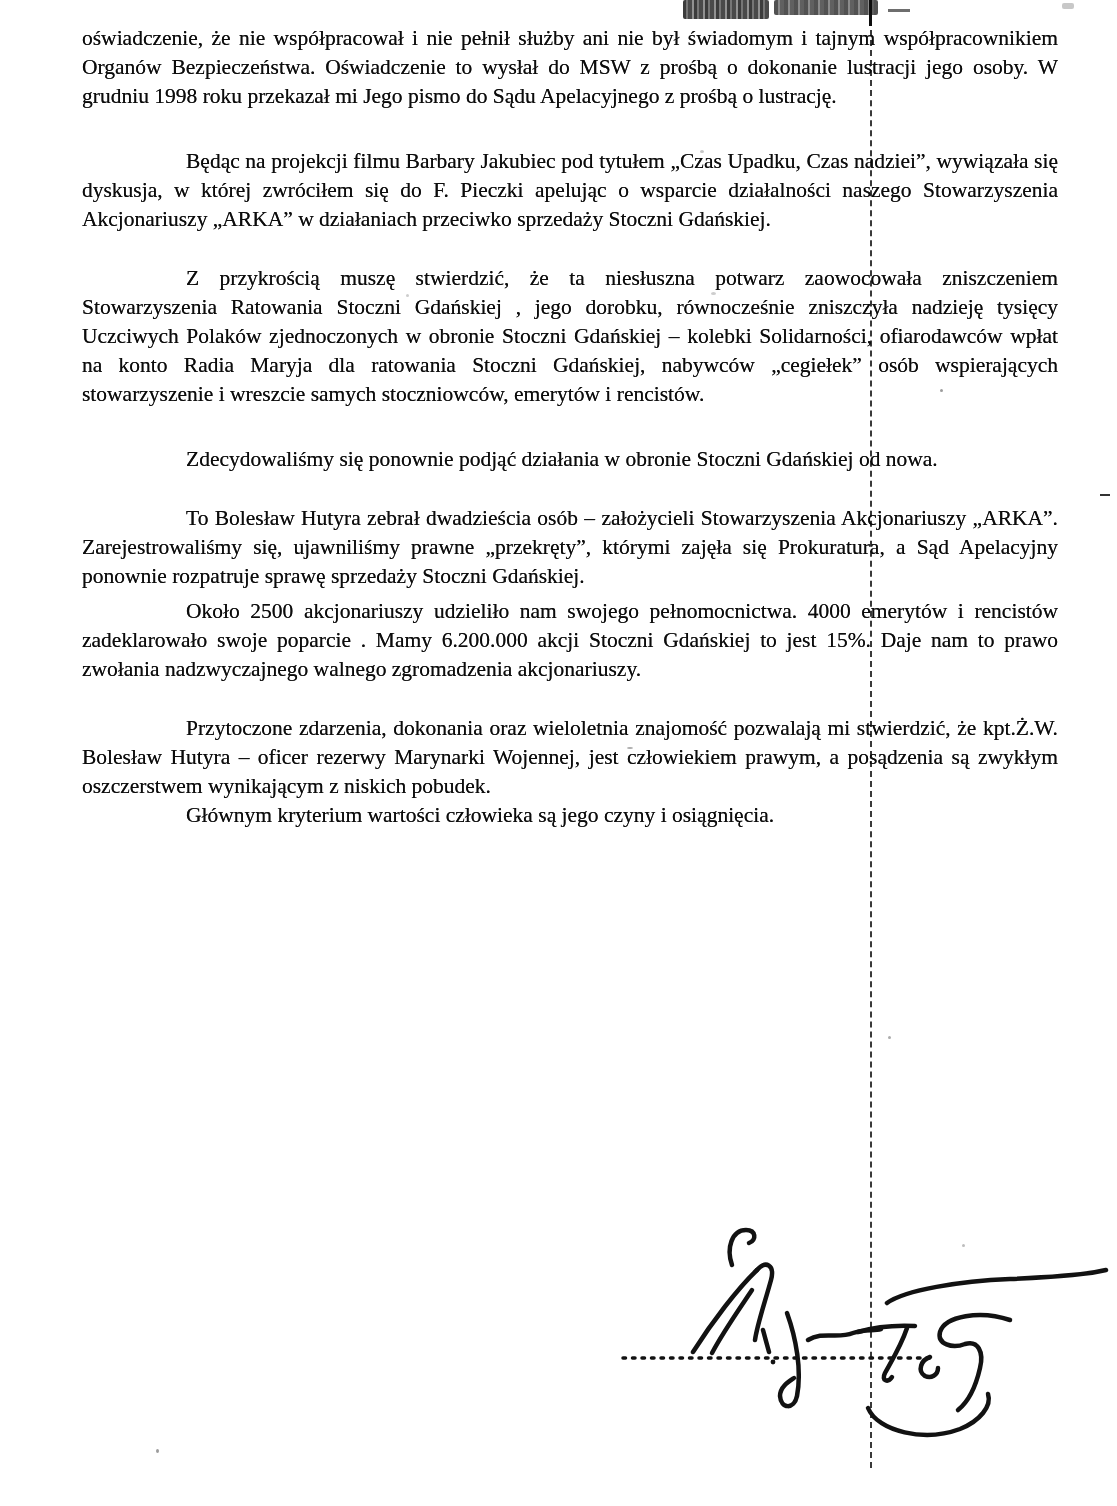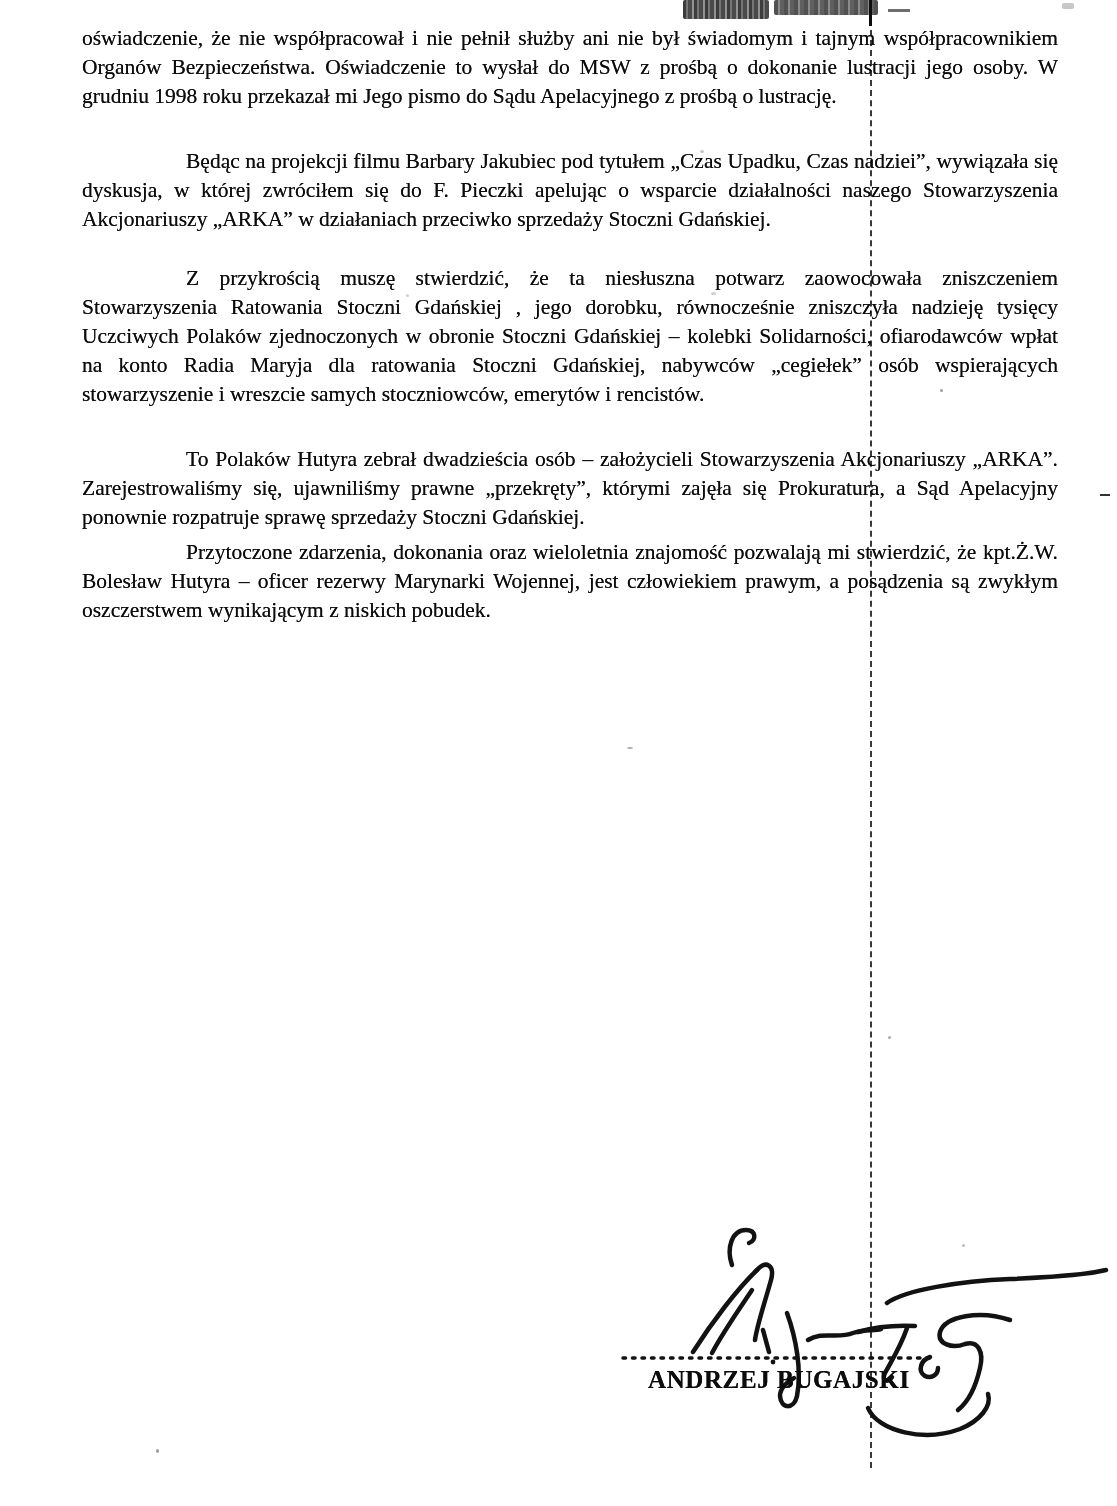--- a/index.html
+++ b/index.html
@@ -90,22 +90,25 @@
   <div class="dash-speck" style="left:1100px;top:494px;width:10px"></div>
   <div class="speck" style="left:627px;top:747px;width:6px;height:2px;opacity:.5"></div>
   <div class="speck" style="left:888px;top:1036px;width:3px;height:3px;opacity:.5"></div>
   <div class="speck" style="left:156px;top:1449px;width:3px;height:4px;opacity:.6"></div>
   <div class="speck" style="left:962px;top:1244px;width:3px;height:3px;opacity:.4"></div>
 
   <div class="content">
     <p class="mb-lg">oświadczenie, że nie współpracował i nie pełnił służby ani nie był świadomym i tajnym współpracownikiem Organów Bezpieczeństwa. Oświadczenie to wysłał do MSW z prośbą o dokonanie lustracji jego osoby. W grudniu 1998 roku przekazał mi Jego pismo do Sądu Apelacyjnego z prośbą o lustrację.</p>
     <p class="indent mb-md">Będąc na projekcji filmu Barbary Jakubiec pod tytułem „Czas Upadku, Czas nadziei”, wywiązała się dyskusja, w której zwróciłem się do F. Pieczki apelując o wsparcie działalności naszego Stowarzyszenia Akcjonariuszy „ARKA” w działaniach przeciwko sprzedaży Stoczni Gdańskiej.</p>
     <p class="indent mb-lg">Z przykrością muszę stwierdzić, że ta niesłuszna potwarz zaowocowała zniszczeniem Stowarzyszenia Ratowania Stoczni Gdańskiej , jego dorobku, równocześnie zniszczyła nadzieję tysięcy Uczciwych Polaków zjednoczonych w obronie Stoczni Gdańskiej – kolebki Solidarności, ofiarodawców wpłat na konto Radia Maryja dla ratowania Stoczni Gdańskiej, nabywców „cegiełek” osób wspierających stowarzyszenie i wreszcie samych stoczniowców, emerytów i rencistów.</p>
-    <p class="indent mb-sm">To Polaków Hutyra zebrał dwadzieścia osób – założycieli Stowarzyszenia Akcjonariuszy „ARKA”. Zarejestrowaliśmy się, ujawniliśmy prawne „przekręty”, którymi zajęła się Prokuratura, a Sąd Apelacyjny ponownie rozpatruje sprawę sprzedaży Stoczni Gdańskiej.</p>
+    <p class="indent mb-md">Zdecydowaliśmy się ponownie podjąć działania w obronie Stoczni Gdańskiej od nowa.</p>
+    <p class="indent mb-sm">To Bolesław Hutyra zebrał dwadzieścia osób – założycieli Stowarzyszenia Akcjonariuszy „ARKA”. Zarejestrowaliśmy się, ujawniliśmy prawne „przekręty”, którymi zajęła się Prokuratura, a Sąd Apelacyjny ponownie rozpatruje sprawę sprzedaży Stoczni Gdańskiej.</p>
+    <p class="indent mb-md">Około 2500 akcjonariuszy udzieliło nam swojego pełnomocnictwa. 4000 emerytów i rencistów zadeklarowało swoje poparcie . Mamy 6.200.000 akcji Stoczni Gdańskiej to jest 15%. Daje nam to prawo zwołania nadzwyczajnego walnego zgromadzenia akcjonariuszy.</p>
     <p class="indent mb-0">Przytoczone zdarzenia, dokonania oraz wieloletnia znajomość pozwalają mi stwierdzić, że kpt.Ż.W. Bolesław Hutyra – oficer rezerwy Marynarki Wojennej, jest człowiekiem prawym, a posądzenia są zwykłym oszczerstwem wynikającym z niskich pobudek.</p>
+    <p class="indent mb-0">Głównym kryterium wartości człowieka są jego czyny i osiągnięcia.</p>
   </div>
 
   <svg class="signature-svg" width="557" height="260" viewBox="0 0 557 260" fill="none" stroke="#121212" stroke-width="4.5" stroke-linecap="round" stroke-linejoin="round">
 
     <line x1="63" y1="148" x2="372" y2="148" stroke-width="3.5" stroke-dasharray="2.5 7"></line>
 
     <path d="M172,55 C166,38 172,20 186,20 C196,20 197,30 189,33"></path>
 
     <path d="M133,142 C152,112 178,78 197,60"></path>
     <path d="M152,143 C163,122 180,98 192,80"></path>
@@ -122,15 +125,14 @@
     <path d="M347,118 C341,136 331,152 325,163 C321,171 328,173 332,167"></path>
 
     <path d="M370,147 C361,150 357,161 365,166 C371,169 378,165 378,158"></path>
 
     <path d="M450,110 C420,100 385,106 380,122 C377,134 392,139 405,134 C418,130 424,142 420,158 C415,180 408,192 398,200"></path>
     <path d="M308,198 C318,222 365,232 400,219 C420,211 432,196 428,184"></path>
 
     <path d="M327,93 C345,80 400,71 450,69 C495,67 530,64 546,60"></path>
   </svg>
 
-  <div class="signature-name">ANDRZEJ BUGAJSKI</div>
 
 </div>
 
 </body></html>

